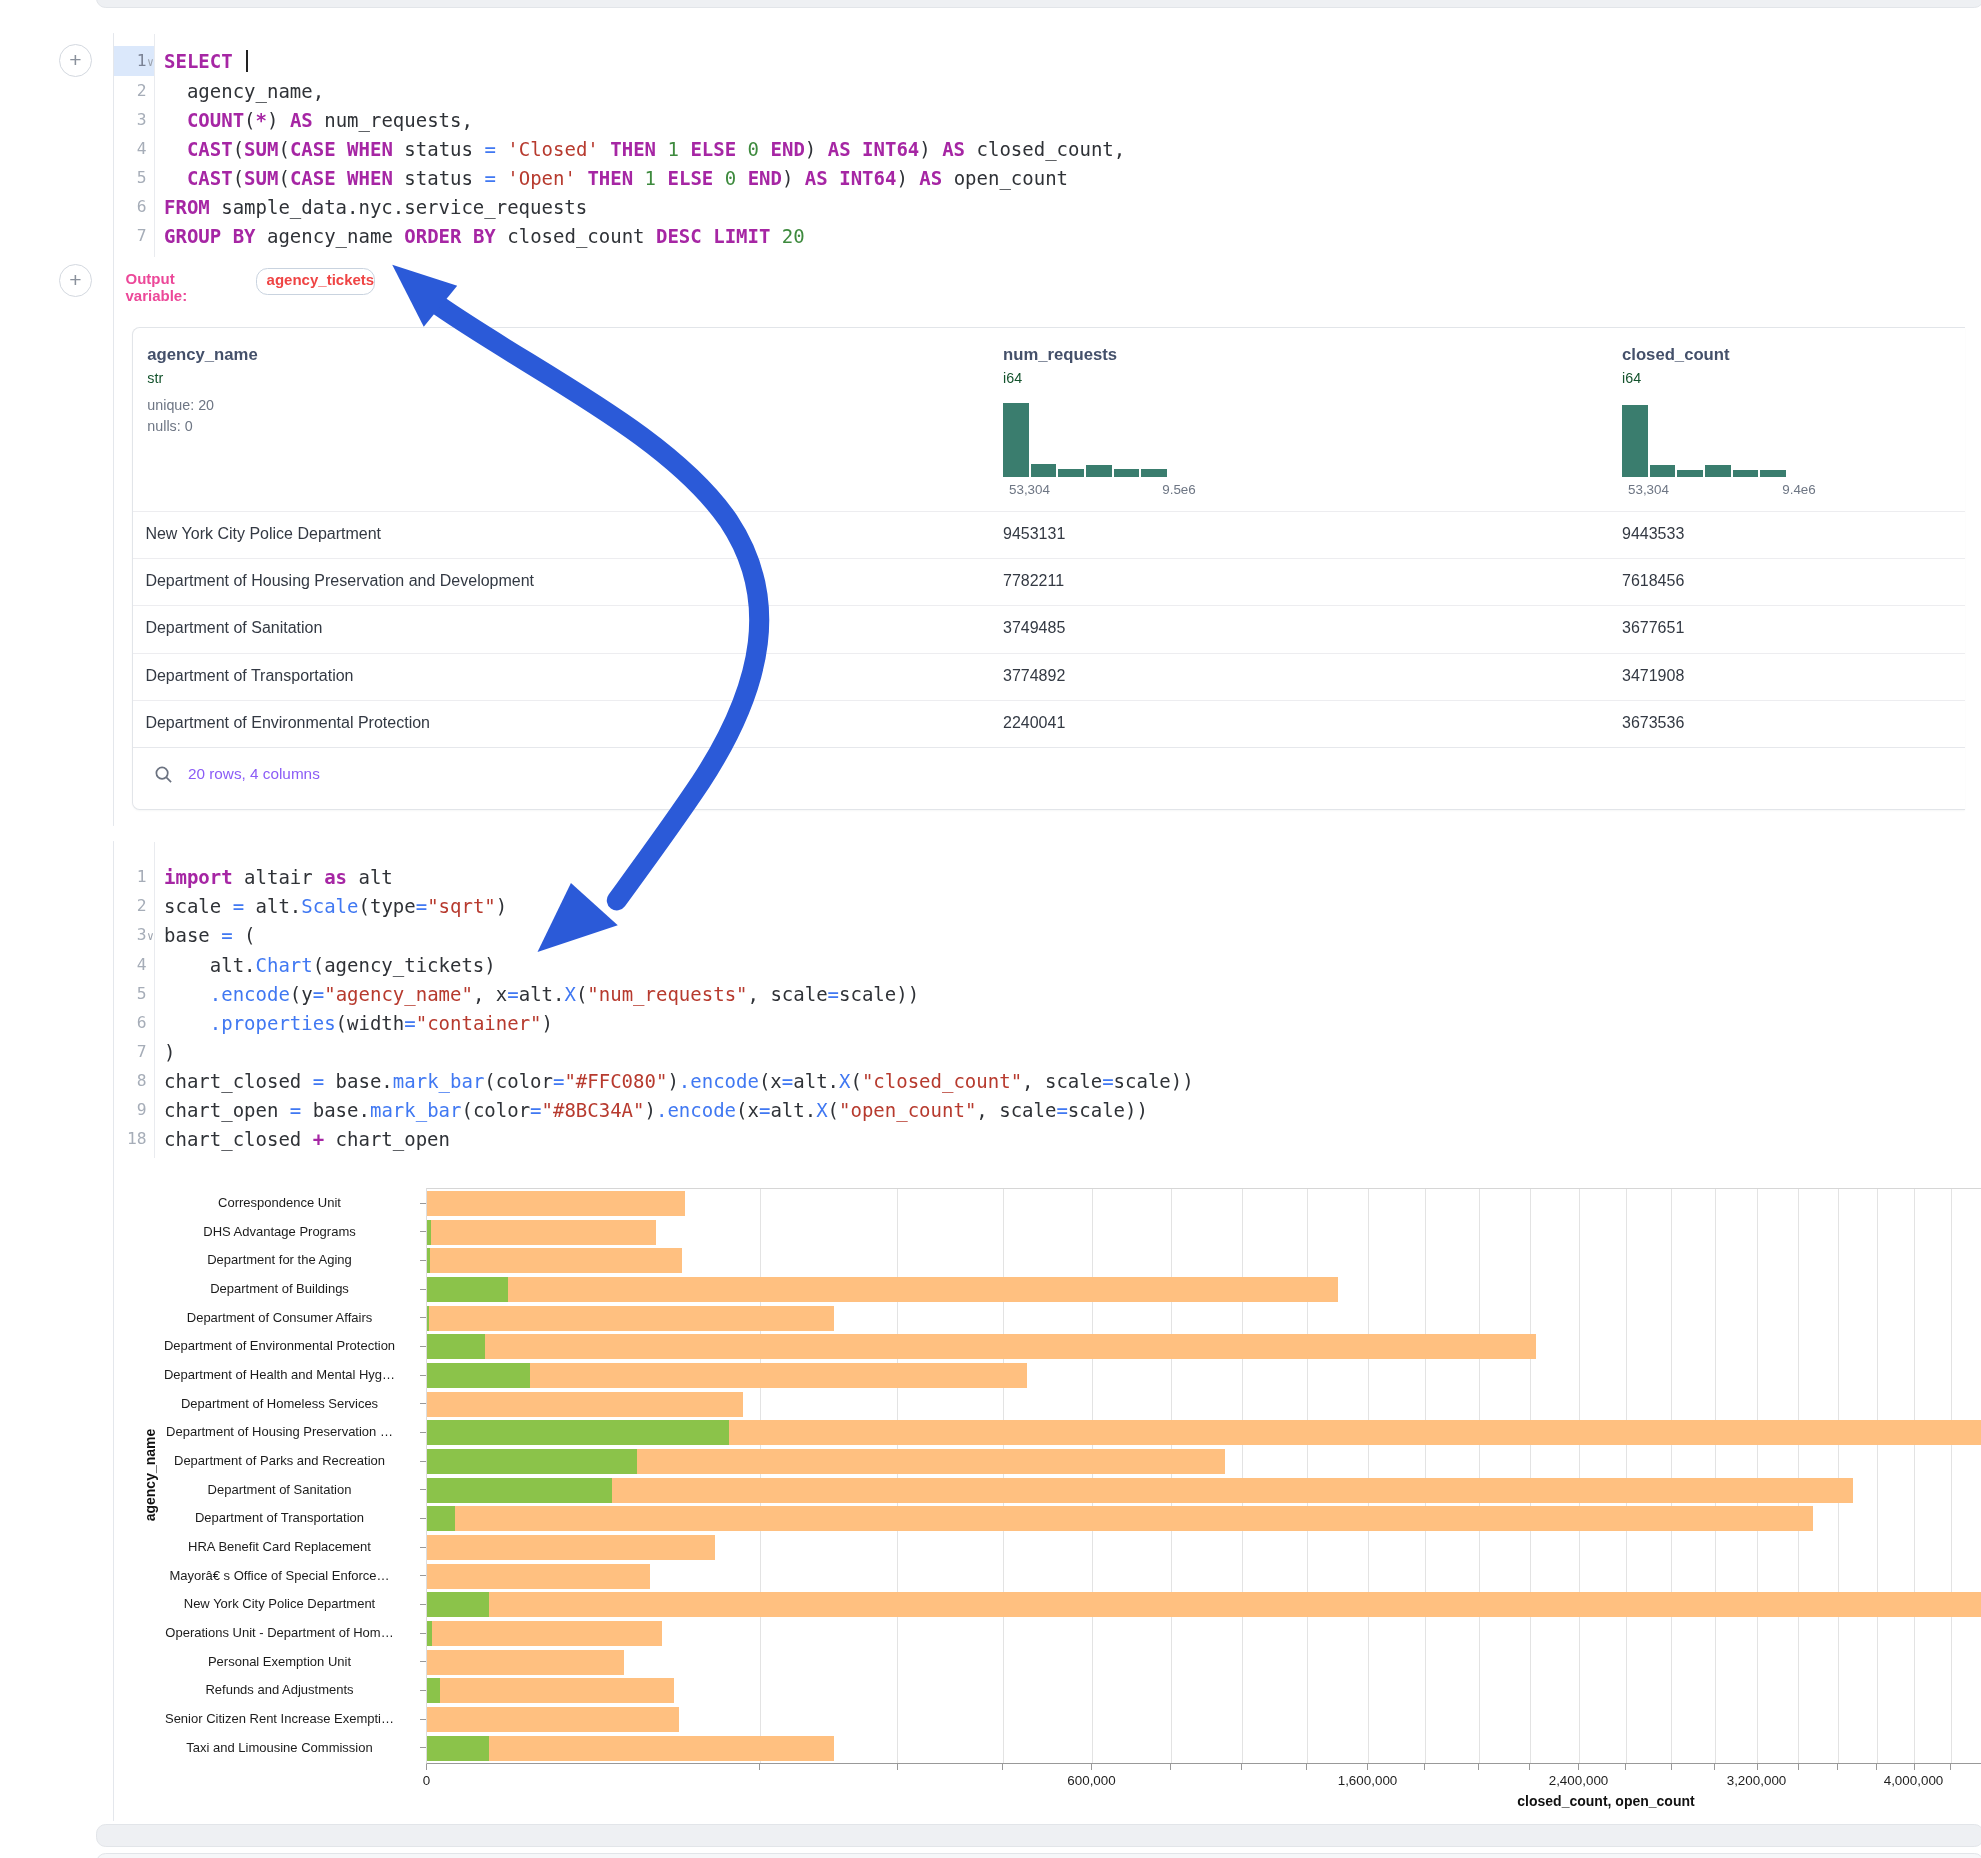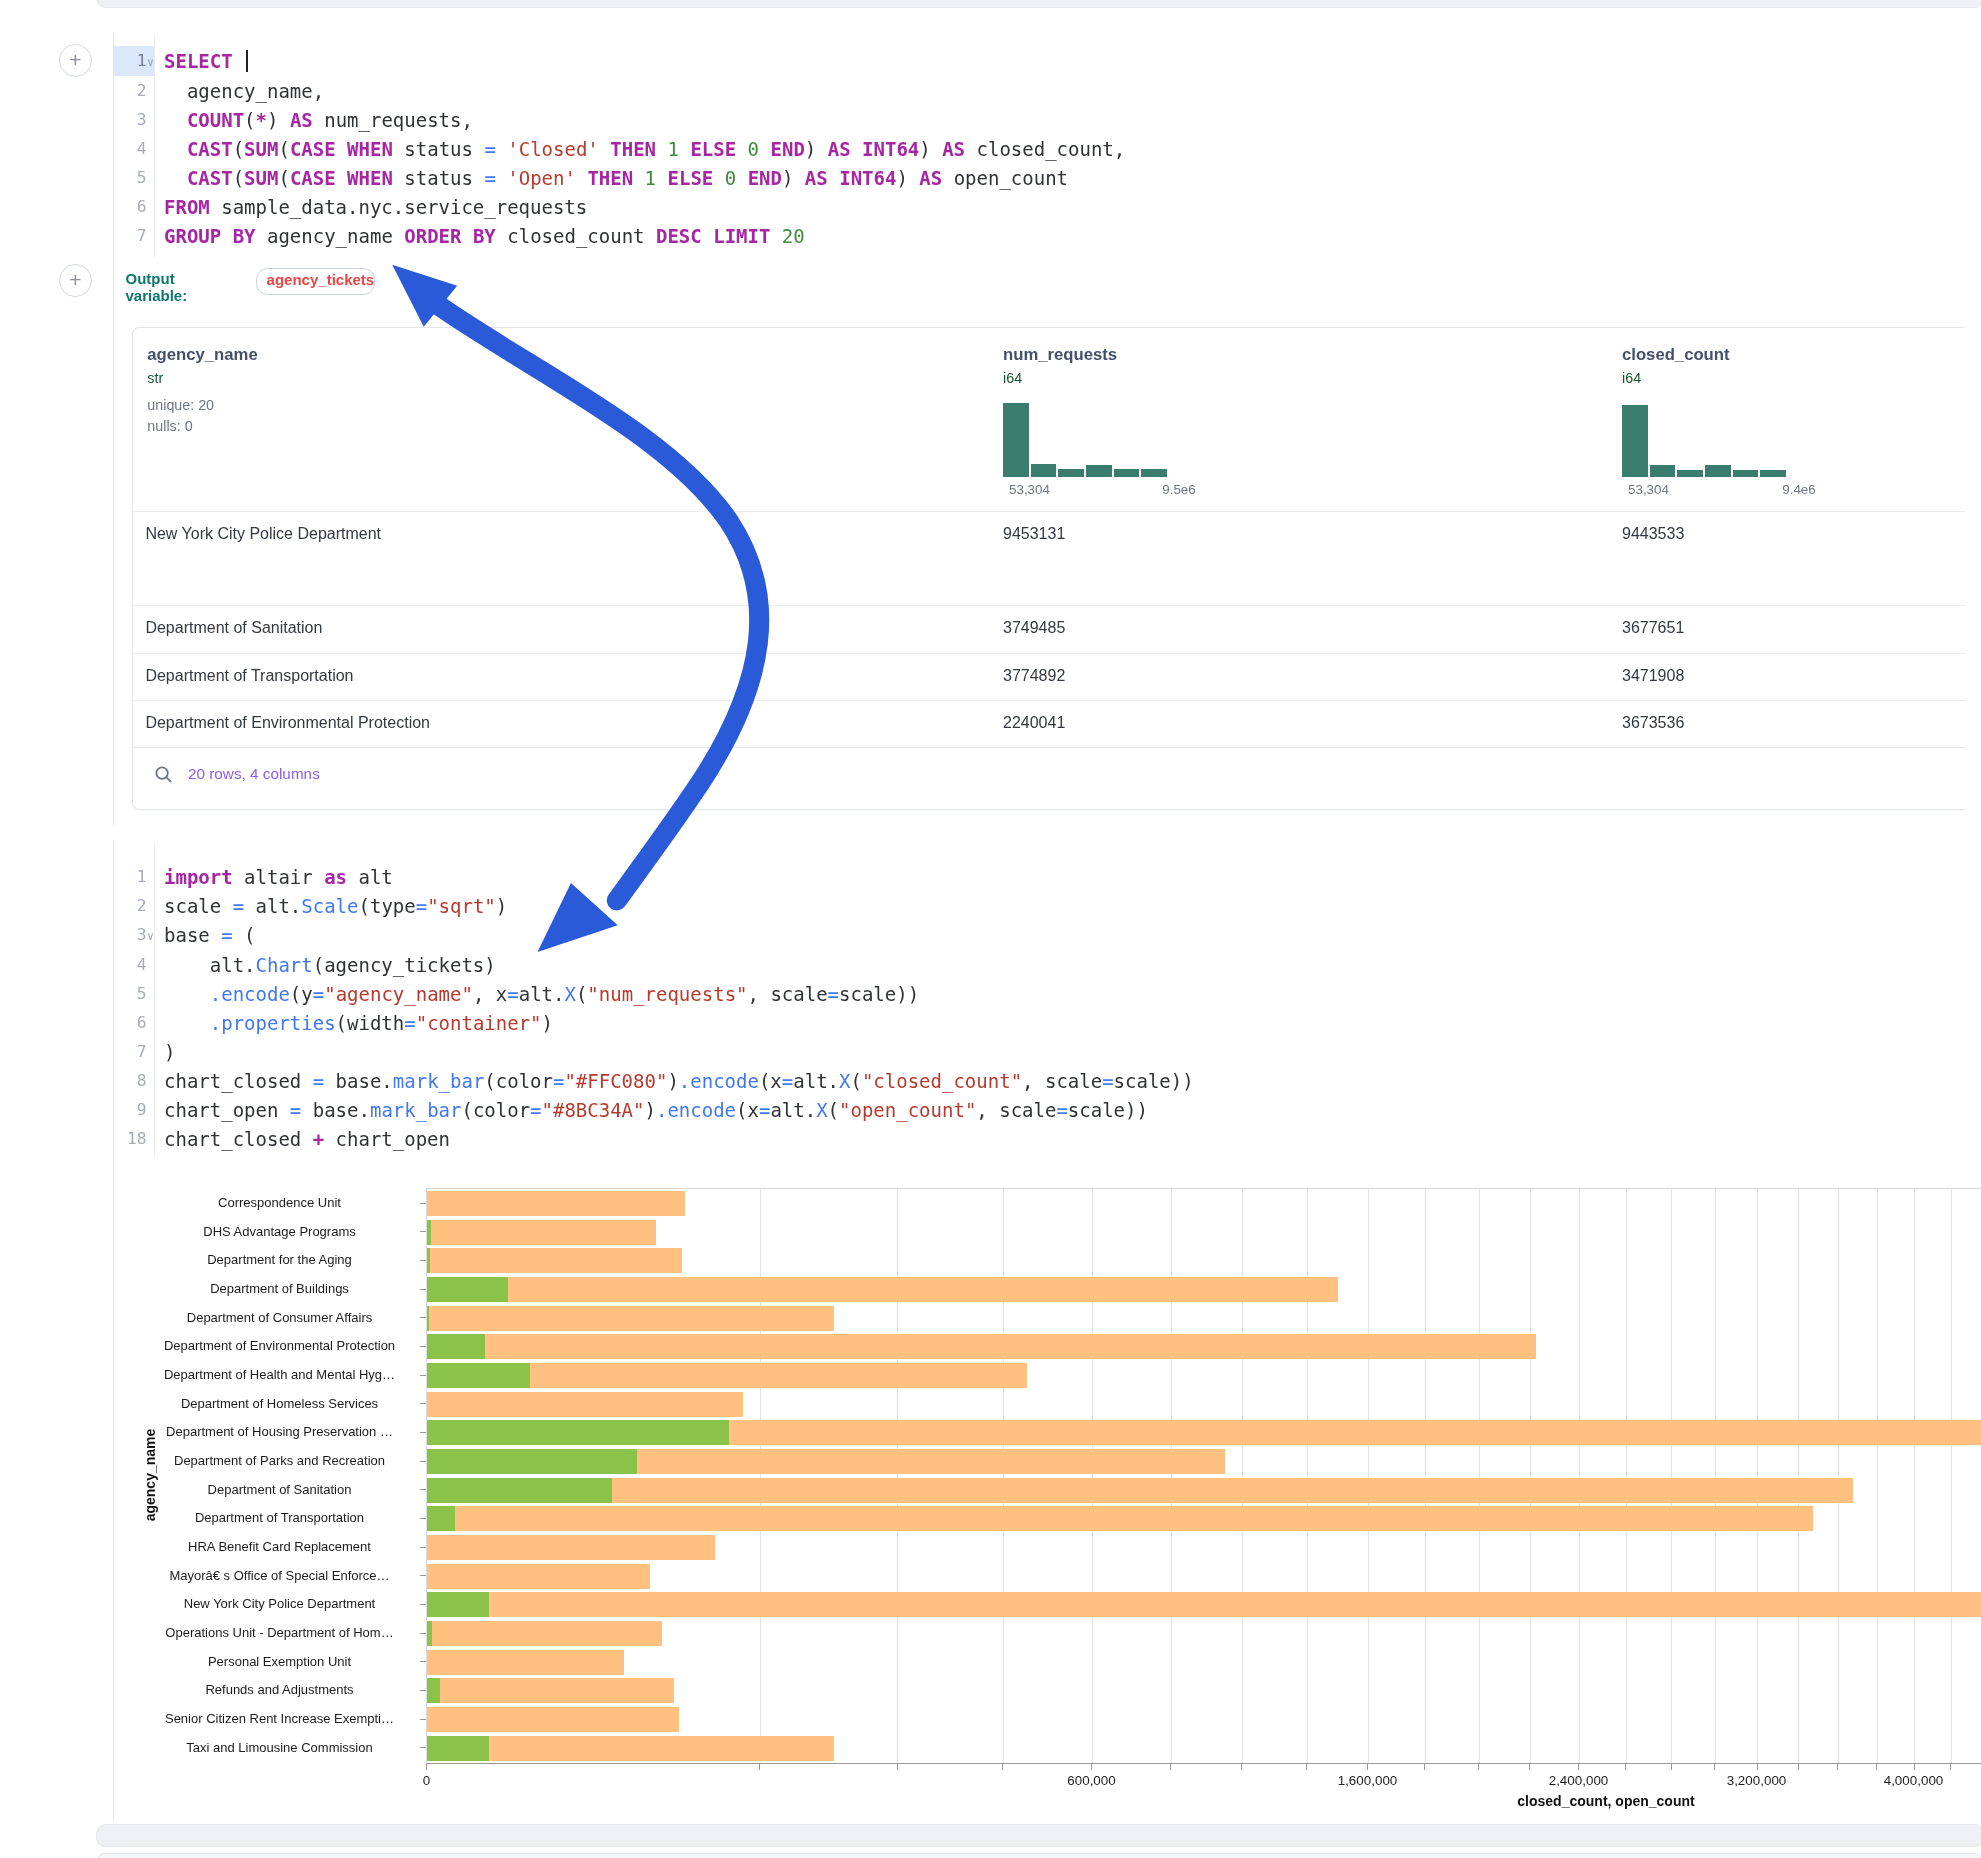--- a/index.html
+++ b/index.html
@@ -26,21 +26,21 @@
   .code-line .body{position:absolute;left:50px;top:0;}
   .tk-k{color:#A626A4;font-weight:bold;}
   .tk-f{color:#4078F2;}
   .tk-s{color:#B73A2E;}
   .tk-n{color:#3D8A3D;}
   .tk-o{color:#4078F2;}
   .tk-p{color:#2f3237;}
   .cursor{display:inline-block;width:1.9px;height:22px;background:#222;vertical-align:-3.8px;margin-left:1.9px;}
   
   .outvar-row{position:absolute;left:0;right:0;border-top:1px solid #e9ebef;border-bottom:1px solid #e9ebef;}
-  .outvar-label{position:absolute;left:11.5px;top:12.4px;font-size:15px;font-weight:bold;color:#0f766e;}
+  .outvar-label{position:absolute;left:11.5px;top:12.4px;font-size:15px;font-weight:bold;color:#ec4899;}
   .outvar-pill{position:absolute;left:142px;top:9.6px;width:117px;height:25px;border:1px solid #c9d3df;
                border-radius:11.5px;background:#fff;overflow:hidden;cursor:pointer;}
   .outvar-pill span{display:block;padding:2.9px 0 0 9.6px;font-size:15px;font-weight:600;color:#ef4444;white-space:nowrap;}
   
   .df-card{position:absolute;background:#fff;border:1px solid #e2e5e9;border-radius:7.6px 0 0 7.6px;
            border-right:none;box-shadow:0 1px 1.9px rgba(30,40,60,.04);}
   .df-col-name{position:absolute;font-size:16.7px;font-weight:bold;color:#44506A;}
   .df-col-type{position:absolute;font-size:14.3px;color:#14532d;}
   .df-col-stat{position:absolute;font-size:14.3px;color:#6E7684;}
   .hist{position:absolute;width:164px;height:74px;display:flex;align-items:flex-end;gap:1.9px;}
@@ -121,20 +121,25 @@
           </div>
           <div class="hist-lab" style="left: 1495px; top: 154px;">53,304</div>
           <div class="hist-lab" style="left: 1628px; top: 154px; width: 76px; text-align: center;">9.4e6</div>
         </div>
       <div class="df-head-sep" style="top:183px;"></div>
       <div id="df-rows" style="position:absolute;left:0;right:0;top:183px;height:236px;">
           <div class="df-row" style="top: 0px;">
             <span style="left: 12.4px;">New York City Police Department</span>
             <span style="left: 870px;">9453131</span>
             <span style="left: 1489px;">9443533</span>
+          </div>
+          <div class="df-row" style="top: 47px;">
+            <span style="left: 12.4px;">Department of Housing Preservation and Development</span>
+            <span style="left: 870px;">7782211</span>
+            <span style="left: 1489px;">7618456</span>
           </div>
           <div class="df-row" style="top: 94px;">
             <span style="left: 12.4px;">Department of Sanitation</span>
             <span style="left: 870px;">3749485</span>
             <span style="left: 1489px;">3677651</span>
           </div>
           <div class="df-row" style="top: 142px;">
             <span style="left: 12.4px;">Department of Transportation</span>
             <span style="left: 870px;">3774892</span>
             <span style="left: 1489px;">3471908</span>

